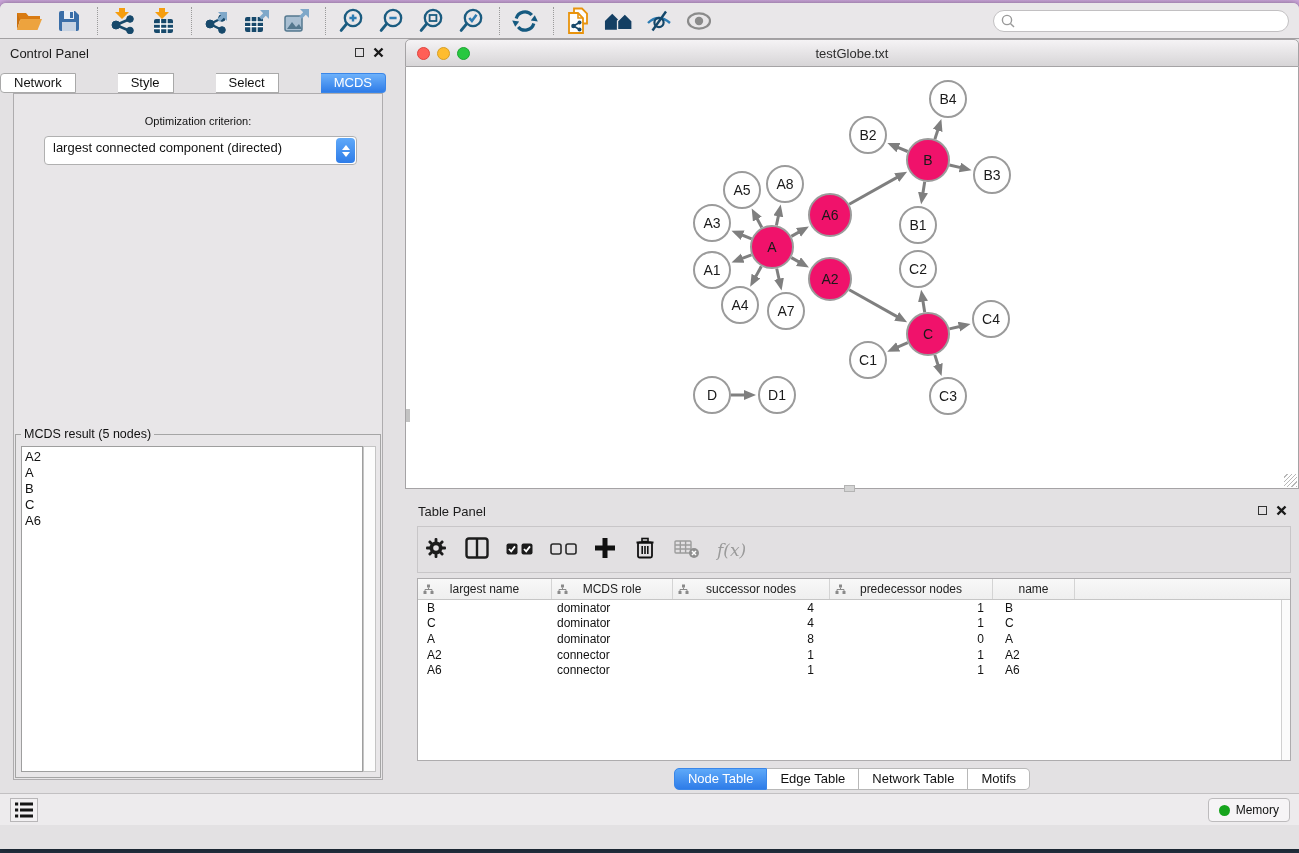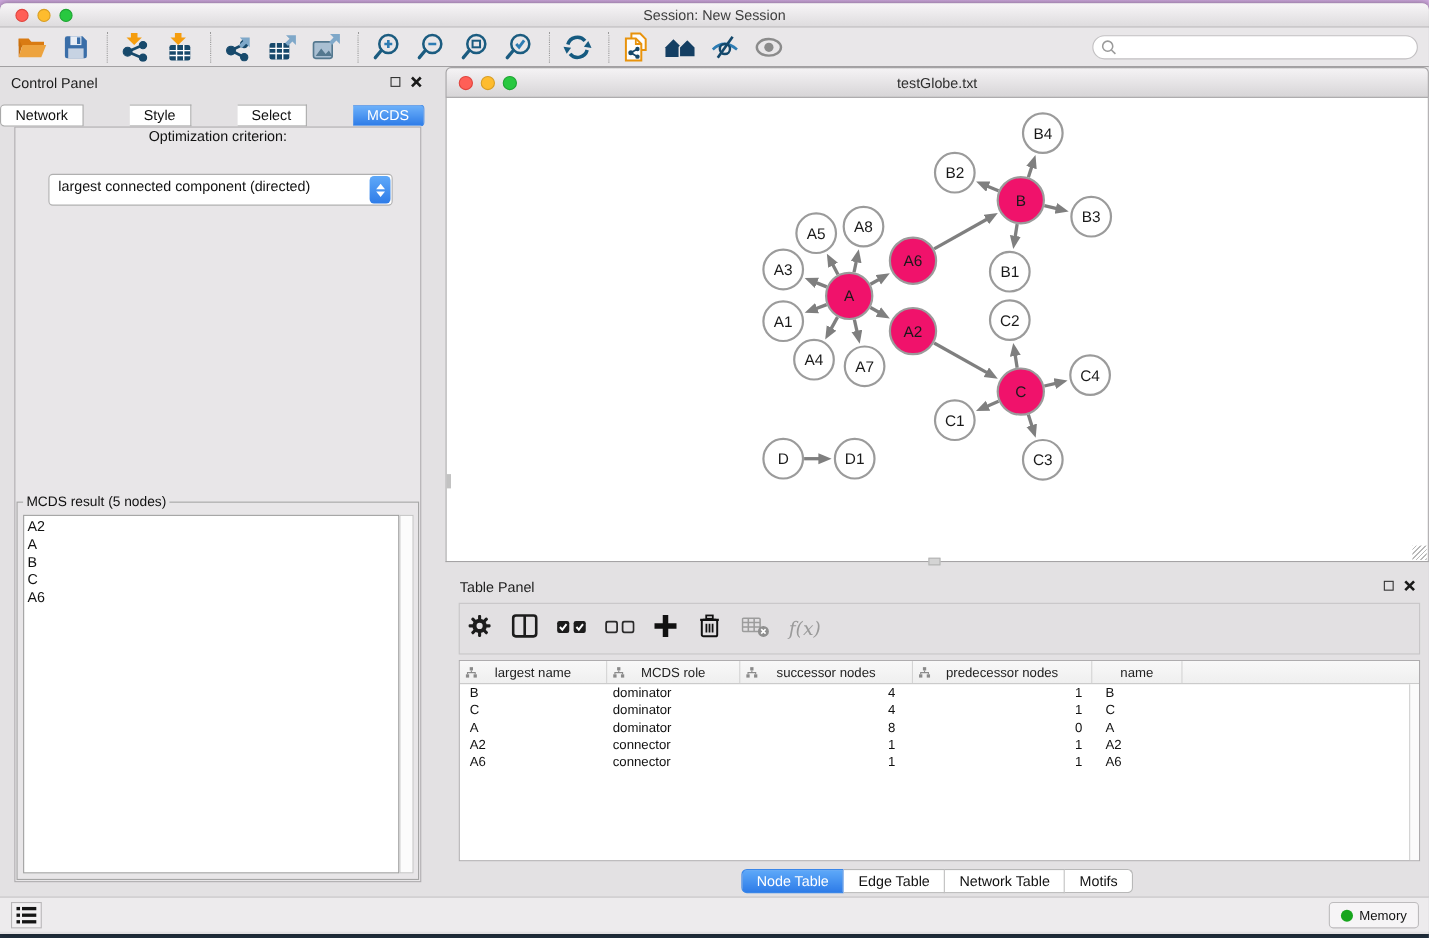--- a/index.html
+++ b/index.html
@@ -27,21 +27,21 @@
   .control-panel{position:absolute;left:0;top:0;width:392px;height:754px}
   .panel-title{position:absolute;left:10px;top:7px;font-size:13px;color:#1c1c1c}
   .panel-btns{position:absolute;right:8px;top:8px;display:flex;gap:9px;align-items:center}
   .float-box{width:9px;height:9px;border:1.5px solid #333;display:inline-block}
   .cp-tabs{position:absolute;top:34px;left:0;right:6px;display:flex;justify-content:space-between}
   .cp-tab{height:20px;line-height:18px;padding:0 13px;font-size:13px;background:#fff;border:1px solid #a9a9a9;border-left:none;color:#111;cursor:default}
   .cp-tab:first-child{border-left:1px solid #a9a9a9;border-radius:4px 0 0 4px}
   .cp-tab:last-child{border-radius:0 4px 4px 0}
   .cp-tab.active{background:linear-gradient(#6db1fa,#2e7ce8);color:#fff;border-color:#3a86e8}
   .cp-box{position:absolute;left:13px;right:9px;top:54px;bottom:13px;background:#e8e6e8;border:1px solid #aeacae}
-  .opt-label{text-align:center;font-size:13px;color:#111}
+  .opt-label{margin-top:21px;text-align:center;font-size:11px;color:#111}
   .dropdown{position:absolute;left:30px;top:42px;width:313px;height:29px;background:#fff;border:1px solid #b0b0b0;border-radius:4px;font-size:13px;line-height:21px;padding-left:8px;color:#111}
   .stepper{position:absolute;right:1px;top:1px;bottom:1px;width:19px;border-radius:4px;background:linear-gradient(#5fa9f9,#2e7ce8);display:flex;flex-direction:column;align-items:center;justify-content:center;gap:2px}
   .tri-up{width:0;height:0;border-left:4px solid transparent;border-right:4px solid transparent;border-bottom:5px solid #fff}
   .tri-down{width:0;height:0;border-left:4px solid transparent;border-right:4px solid transparent;border-top:5px solid #fff}
   .btn-row{position:absolute;top:75px;left:0;right:0;display:flex;justify-content:center;gap:14px}
   .cp-btn{height:22px;padding:0 17px;font-size:13px;color:#111;border:1px solid #b2b0b2;border-radius:7px;background:linear-gradient(#fff,#f1f1f1)}
   .result-group{position:absolute;left:1px;right:1px;top:340px;bottom:1px;border:1px solid #a5a5a5;background:#e8e6e8}
   .result-label{position:absolute;top:-8px;left:5px;background:#e8e6e8;padding:0 3px;font-size:12.5px;color:#111}
   .result-list{position:absolute;left:5px;right:17px;top:11px;bottom:5px;background:#fff;border:1px solid #9e9e9e;padding-top:2px;overflow:hidden}
   .result-scroll{position:absolute;right:4px;top:11px;width:13px;bottom:5px;background:#fcfcfc;border:1px solid #c4c4c4}
@@ -83,28 +83,20 @@
   .sb-list-btn{position:absolute;left:10px;top:4px;width:28px;height:24px;background:#f2f0f2;border:1px solid #b8b6b8;display:flex;align-items:center;justify-content:center}
   .sb-memory{position:absolute;right:9px;top:4px;height:24px;padding:0 10px;display:flex;align-items:center;gap:6px;background:#f6f4f6;border:1px solid #bdbbbd;border-radius:4px;font-size:12px;color:#111}
   .mem-dot{width:11px;height:11px;border-radius:50%;background:#17a51d}
 </style>
 </head>
 <body>
 
 <div class="desktop">
 <div class="app">
 
-  <div class="titlebar">
-    <div class="traffic">
-      <span class="tl red"></span>
-      <span class="tl yellow"></span>
-      <span class="tl green"></span>
-    </div>
-    <div class="title">Session: New Session</div>
-  </div>
 
   <div class="toolbar">
     <span class="ticon">
           <svg width="27" height="22" viewBox="0 0 27 22">
             <path d="M1 3 h9 l2.5 3 H24 v4 H1z" fill="#d97b12"></path>
             <path d="M1 20 V3 l3 7z" fill="#c96f0e"></path>
             <path d="M4.5 9 H26 l-4.5 11 H1z" fill="#eda33e"></path>
           </svg>
         </span>
     <span class="ticon">

